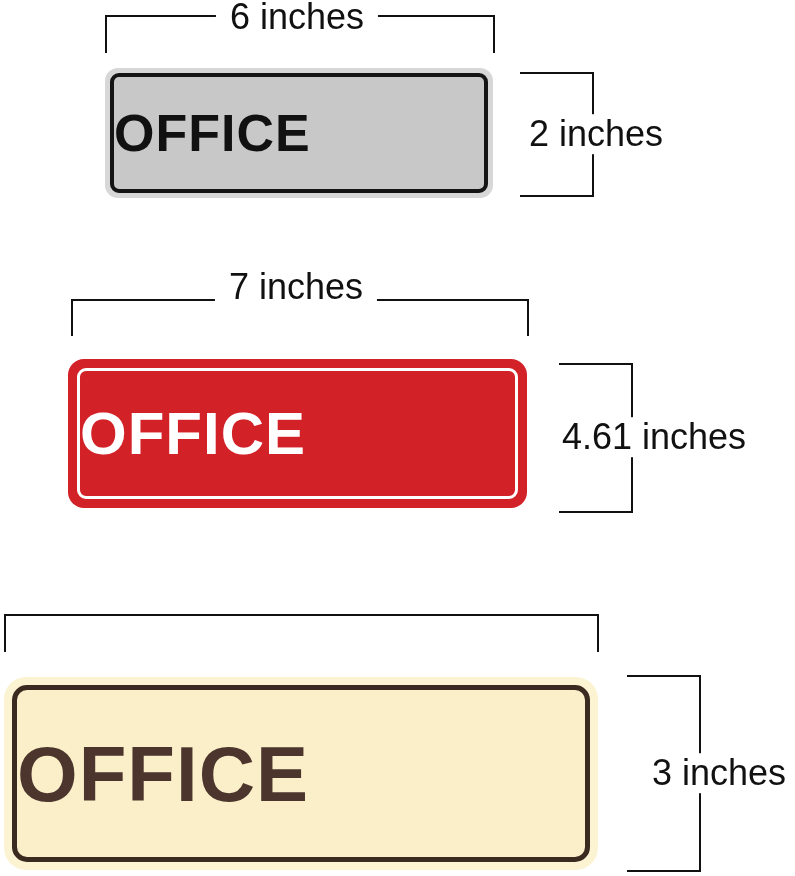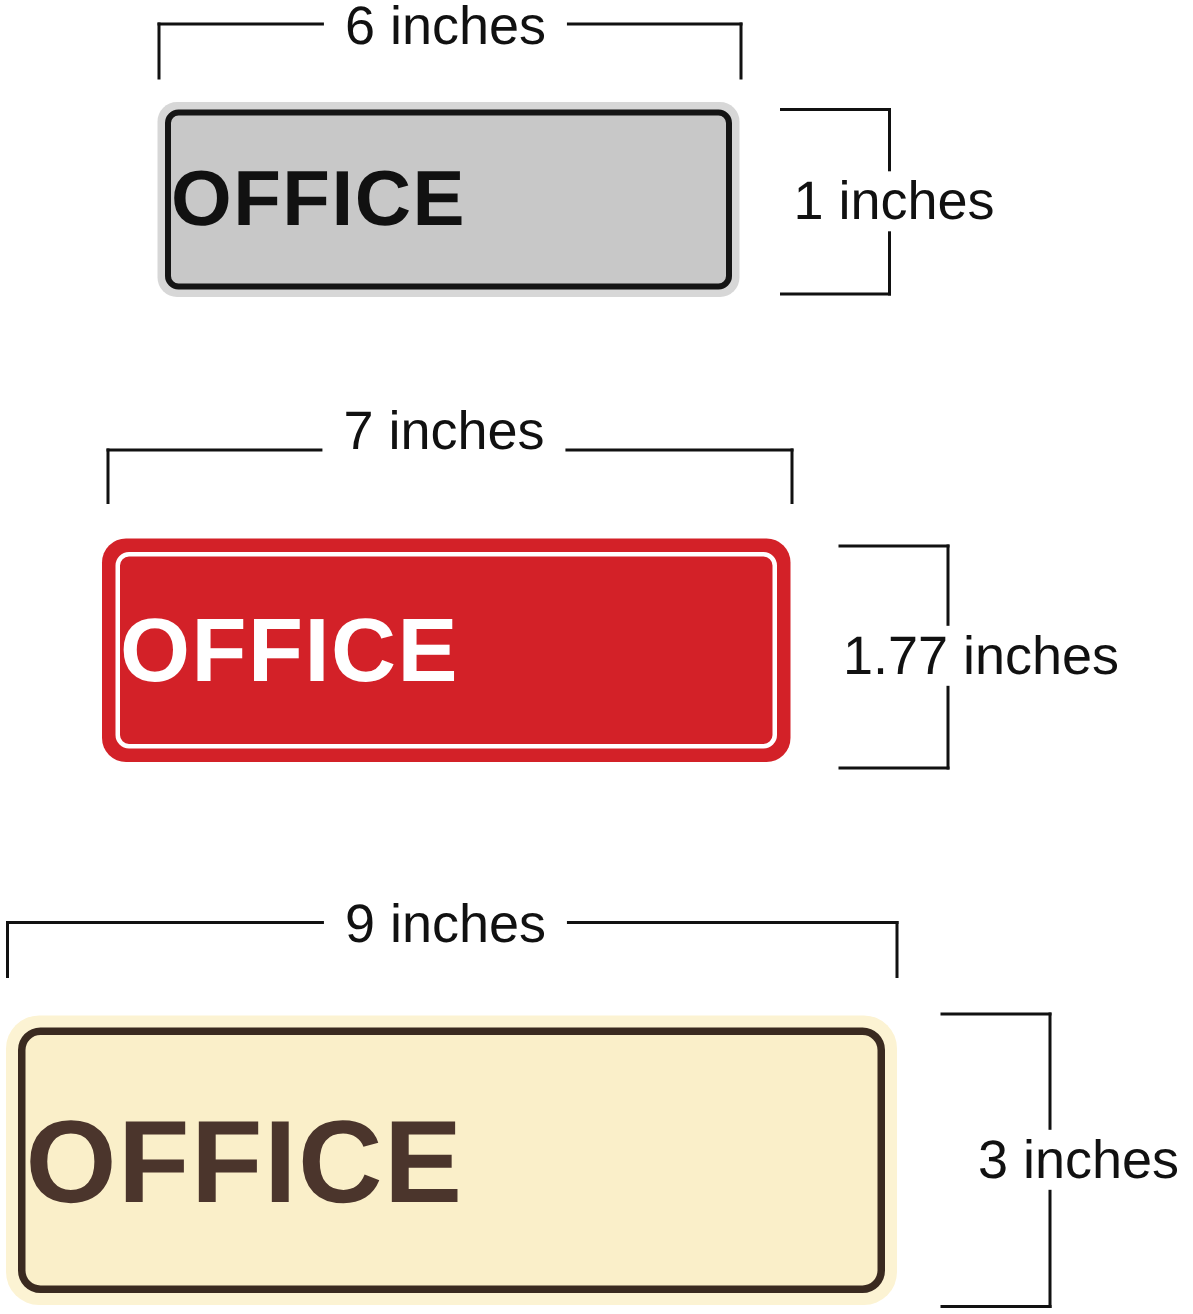--- a/index.html
+++ b/index.html
@@ -60,42 +60,41 @@
 
   <div class="sign sign1" style="background: rgb(215, 215, 215);">
     <div class="sign-inner" style="background: rgb(200, 200, 200); border-color: rgb(21, 21, 21);">
       <span class="sign-text" style="color: rgb(17, 17, 17);">OFFICE</span>
     </div>
   </div>
 
   <div class="dim-line" style="left:592px;top:72px;width:2px;height:125px;"></div>
   <div class="dim-line" style="left:520px;top:72px;width:74px;height:2px;"></div>
   <div class="dim-line" style="left:520px;top:195px;width:74px;height:2px;"></div>
-  <div class="dim-label" style="left:596px;top:134px;">1 inches</div>
+  <div class="dim-label" style="left:596px;top:134px;">2 inches</div>
 
   <div class="dim-line" style="left:71px;top:299px;width:458px;height:2px;"></div>
   <div class="dim-line" style="left:71px;top:299px;width:2px;height:37px;"></div>
   <div class="dim-line" style="left:527px;top:299px;width:2px;height:37px;"></div>
   <div class="dim-label" style="left:296px;top:287px;">7 inches</div>
 
   <div class="sign sign2" style="background: rgb(211, 33, 40);">
     <div class="sign-inner" style="border-color: rgb(255, 255, 255);">
       <span class="sign-text" style="color: rgb(255, 255, 255);">OFFICE</span>
     </div>
   </div>
 
   <div class="dim-line" style="left:631px;top:363px;width:2px;height:150px;"></div>
   <div class="dim-line" style="left:559px;top:363px;width:74px;height:2px;"></div>
   <div class="dim-line" style="left:559px;top:511px;width:74px;height:2px;"></div>
-  <div class="dim-label" style="left:654px;top:437px;">1.77 inches</div>
+  <div class="dim-label" style="left:654px;top:437px;">4.61 inches</div>
 
   <div class="dim-line" style="left:4px;top:614px;width:595px;height:2px;"></div>
   <div class="dim-line" style="left:4px;top:614px;width:2px;height:38px;"></div>
   <div class="dim-line" style="left:597px;top:614px;width:2px;height:38px;"></div>
-  <div class="dim-label" style="left:297px;top:616px;">9 inches</div>
 
   <div class="sign sign3" style="background: rgb(252, 243, 211);">
     <div class="sign-inner" style="background: rgb(250, 239, 201); border-color: rgb(58, 42, 32);">
       <span class="sign-text" style="color: rgb(75, 53, 44);">OFFICE</span>
     </div>
   </div>
 
   <div class="dim-line" style="left:699px;top:675px;width:2px;height:197px;"></div>
   <div class="dim-line" style="left:627px;top:675px;width:74px;height:2px;"></div>
   <div class="dim-line" style="left:627px;top:870px;width:74px;height:2px;"></div>

